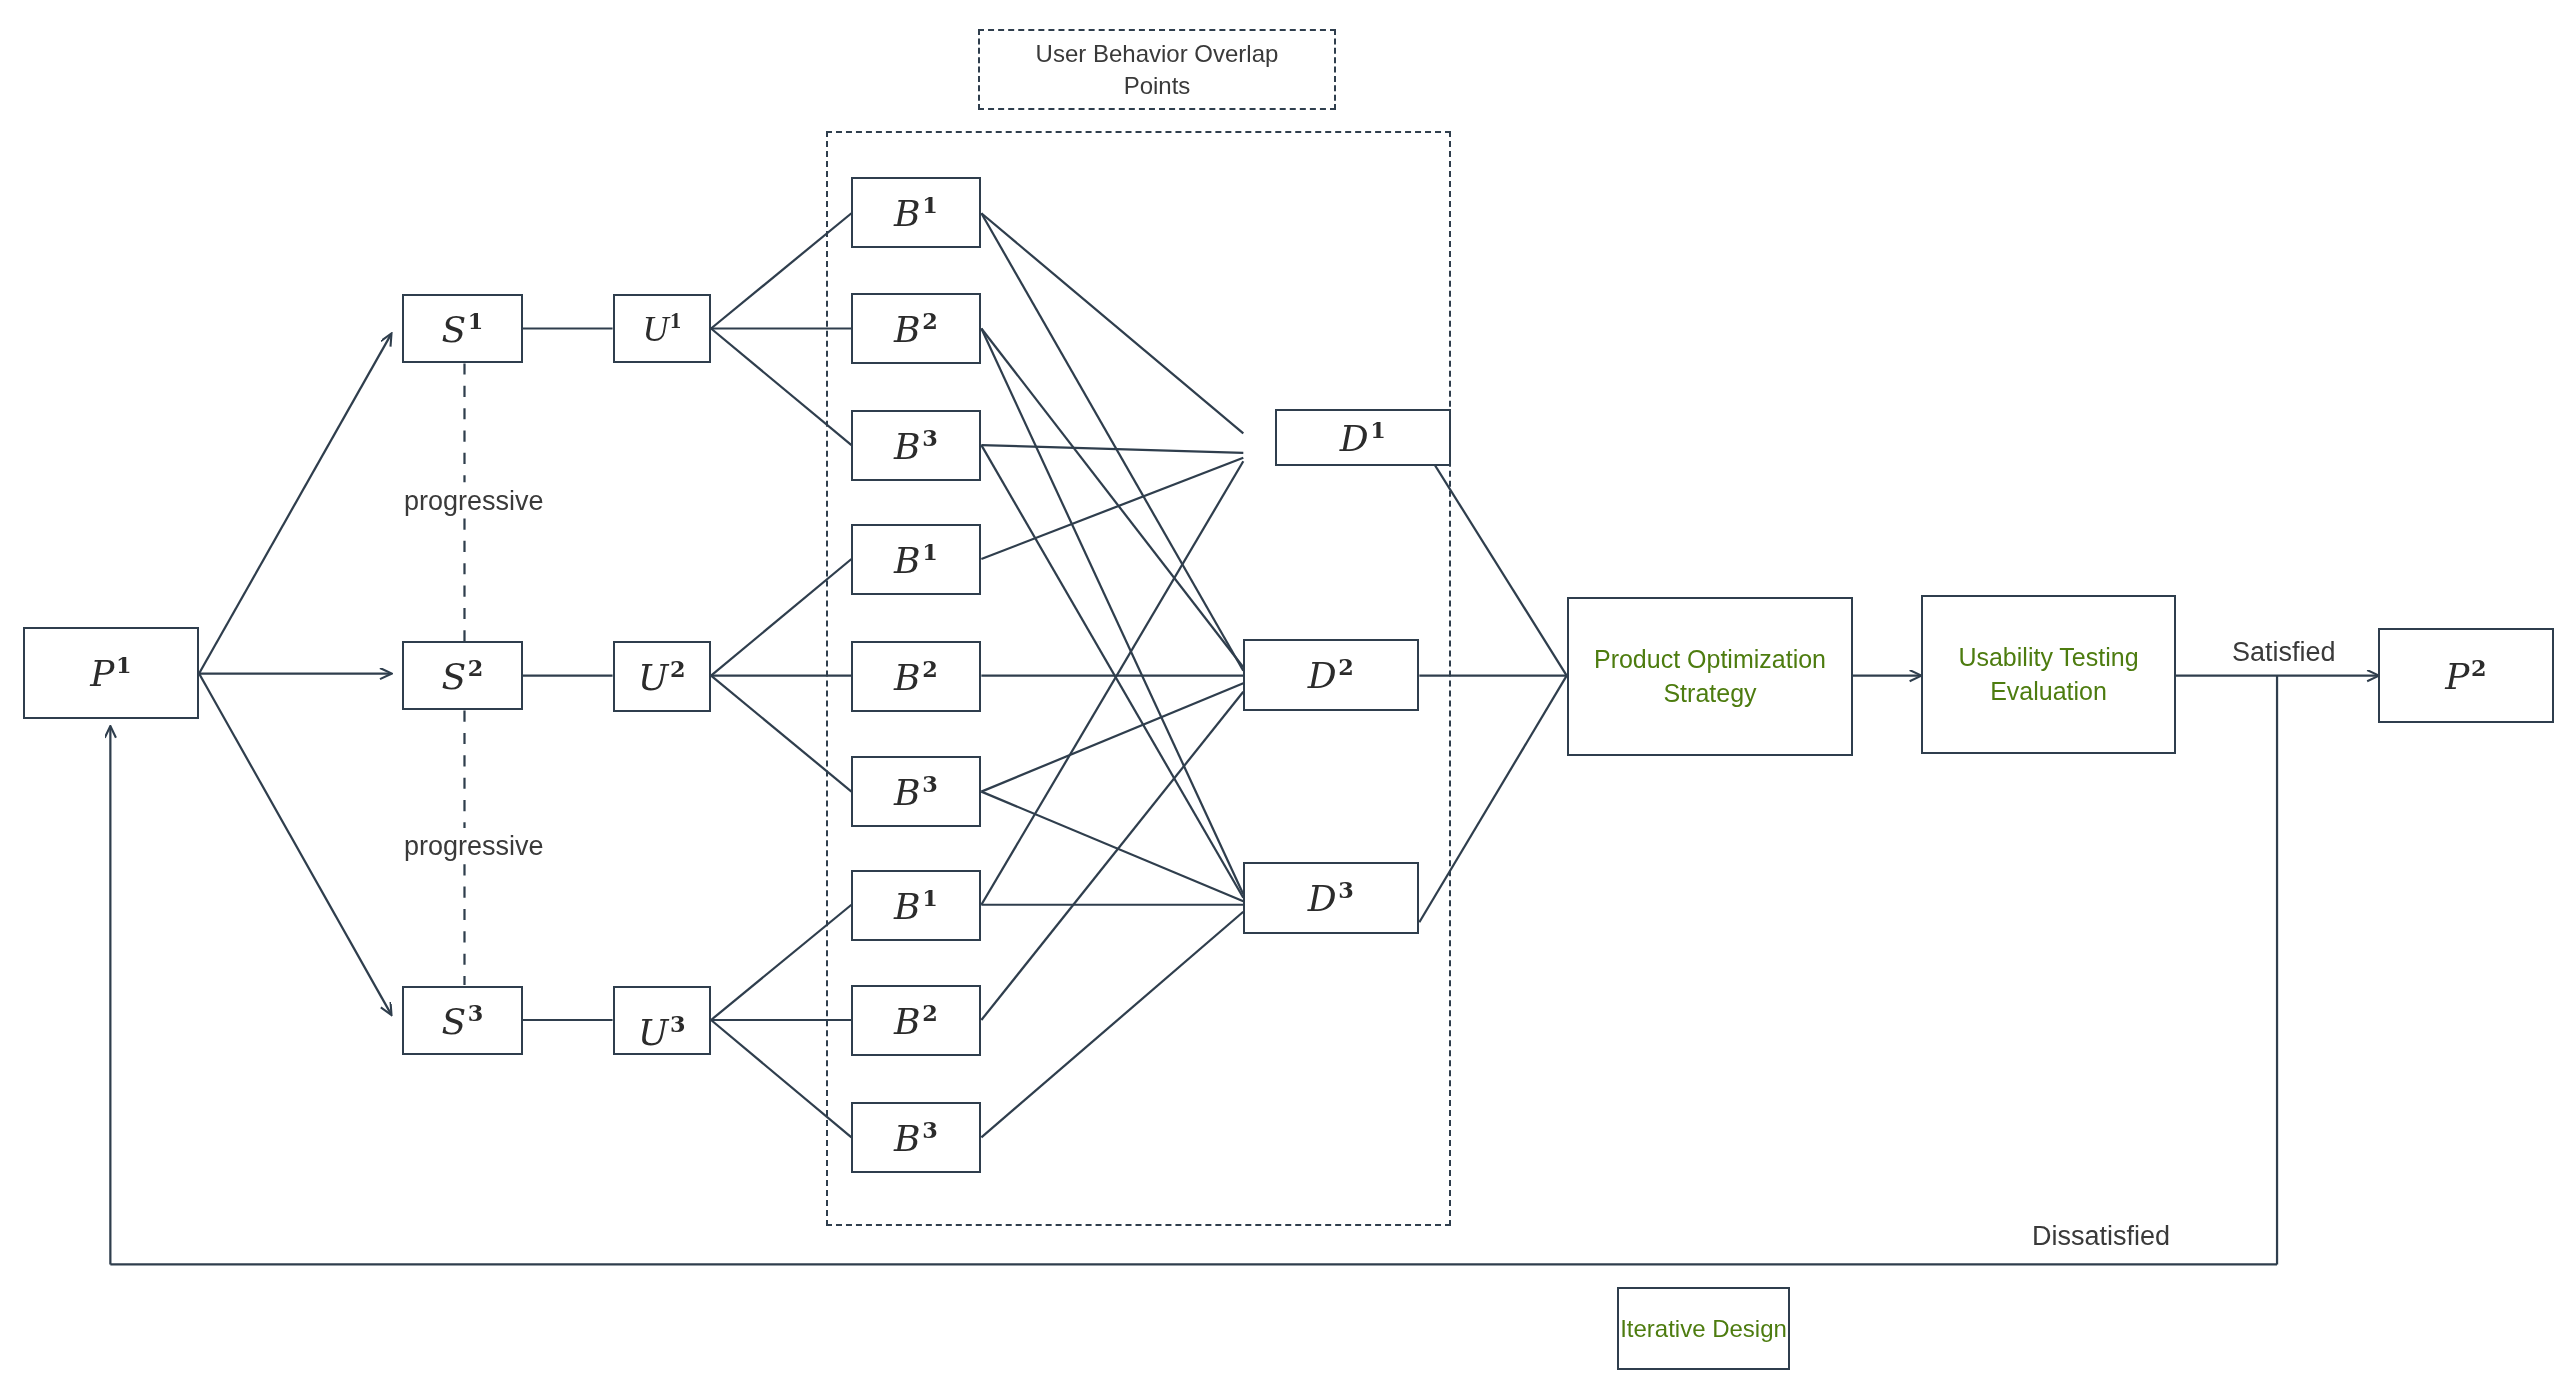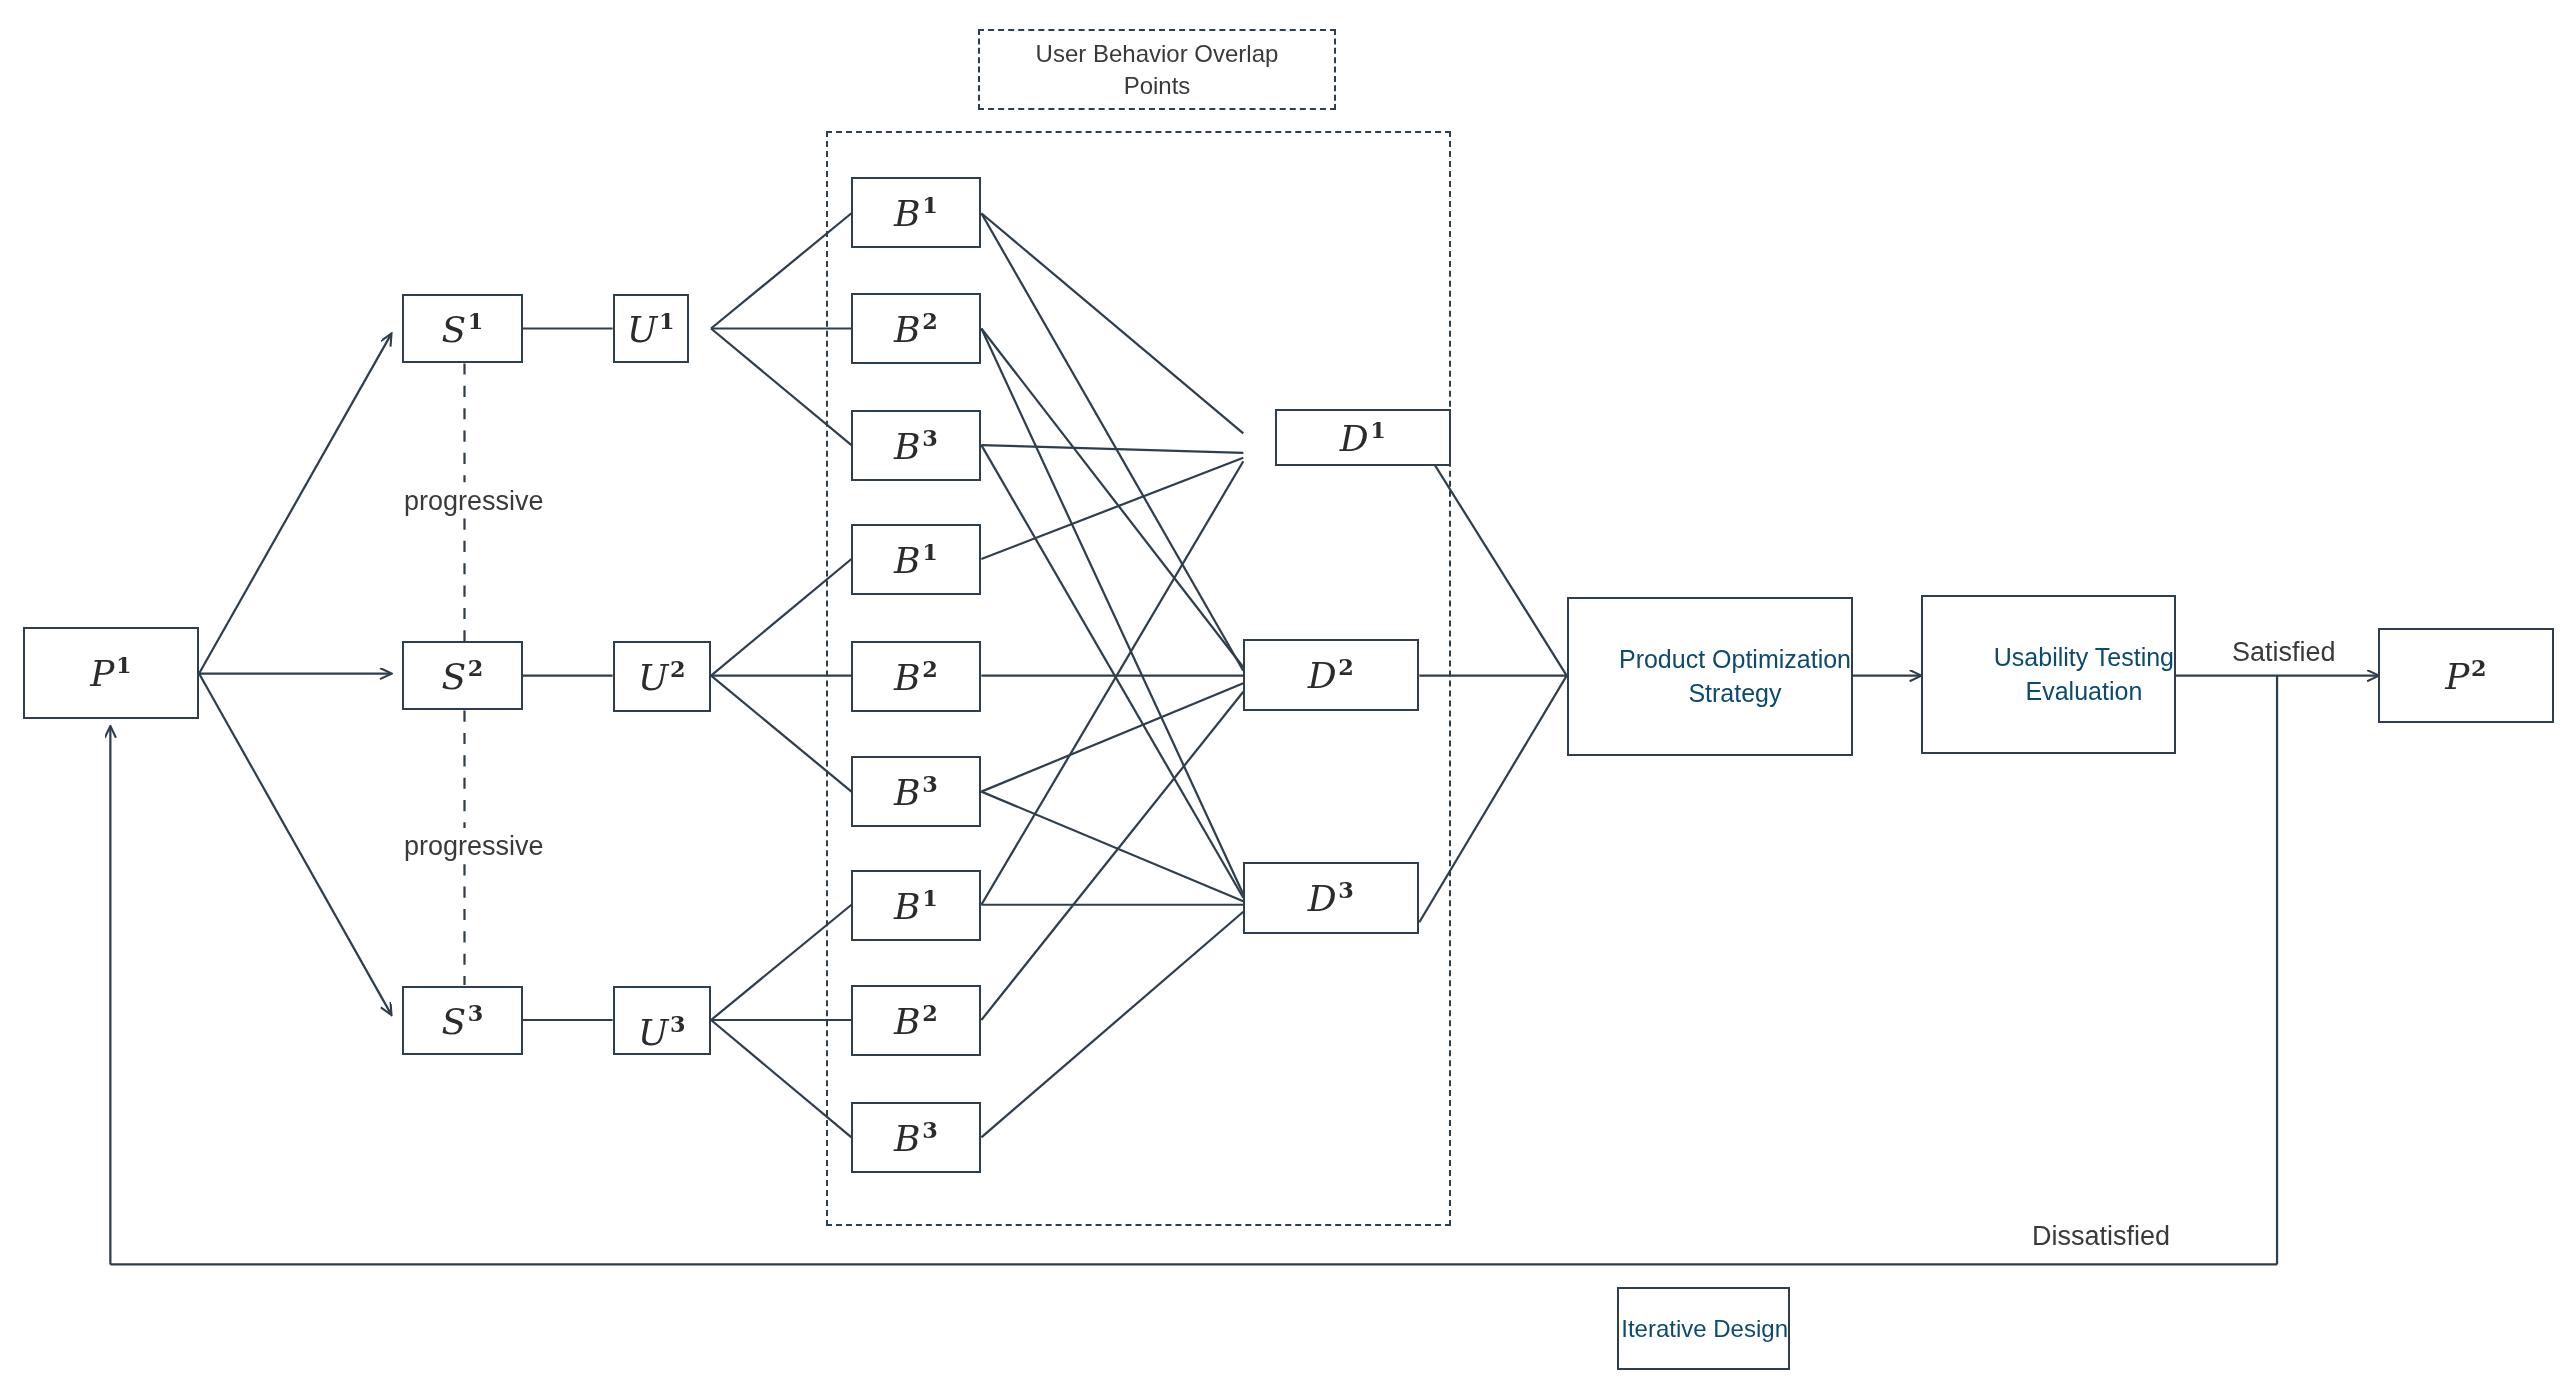--- a/index.html
+++ b/index.html
@@ -33,22 +33,21 @@
     font-style:normal;
     font-weight:bold;
     font-size:0.62em;
     vertical-align:super;
     margin-left:1.4px;
   }
   .prose{
     font-family:"Liberation Sans", sans-serif;
     font-size:25px;
     line-height:1.33;
-    color:#0c4a6e;
-    justify-content:flex-end;
+    color:#4d7c0f;
   }
   .dashgroup{
     position:absolute;
     box-sizing:border-box;
     border:2.8px dashed #2f3e4d;
     background:transparent;
   }
   .dashlabel{
     position:absolute;
     box-sizing:border-box;
@@ -174,21 +173,21 @@
     <span>
       <span>S</span><sup>2</sup>
     </span>
   </div>
   <div class="node math" style="left:402px;top:986px;width:121px;height:69px;">
     <span>
       <span>S</span><sup>3</sup>
     </span>
   </div>
 
-  <div class="node math" style="left:613px;top:294px;width:76px;height:69px;">
+  <div class="node math" style="left:613px;top:294px;width:98px;height:69px;font-family:Liberation Serif, serif;">
     <span>
       <span>U</span><sup>1</sup>
     </span>
   </div>
   <div class="node math" style="left:613px;top:641px;width:98px;height:71px;">
     <span>
       <span>U</span><sup>2</sup>
     </span>
   </div>
   <div class="node math" style="left:613px;top:986px;width:98px;height:69px;align-items:flex-end;">

